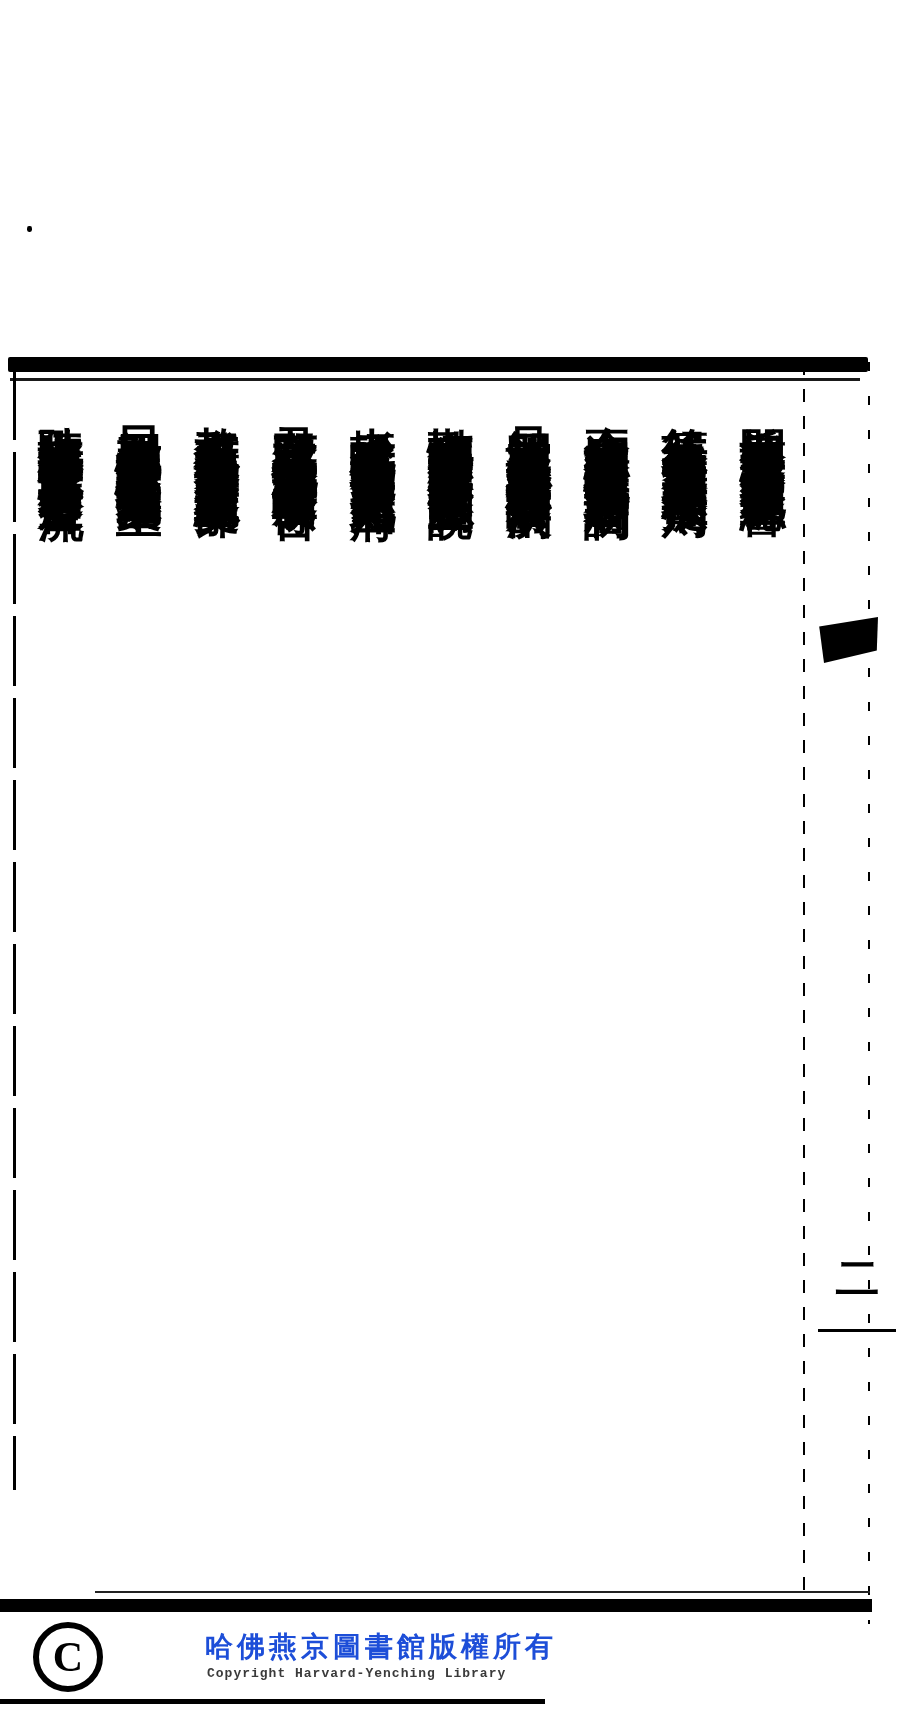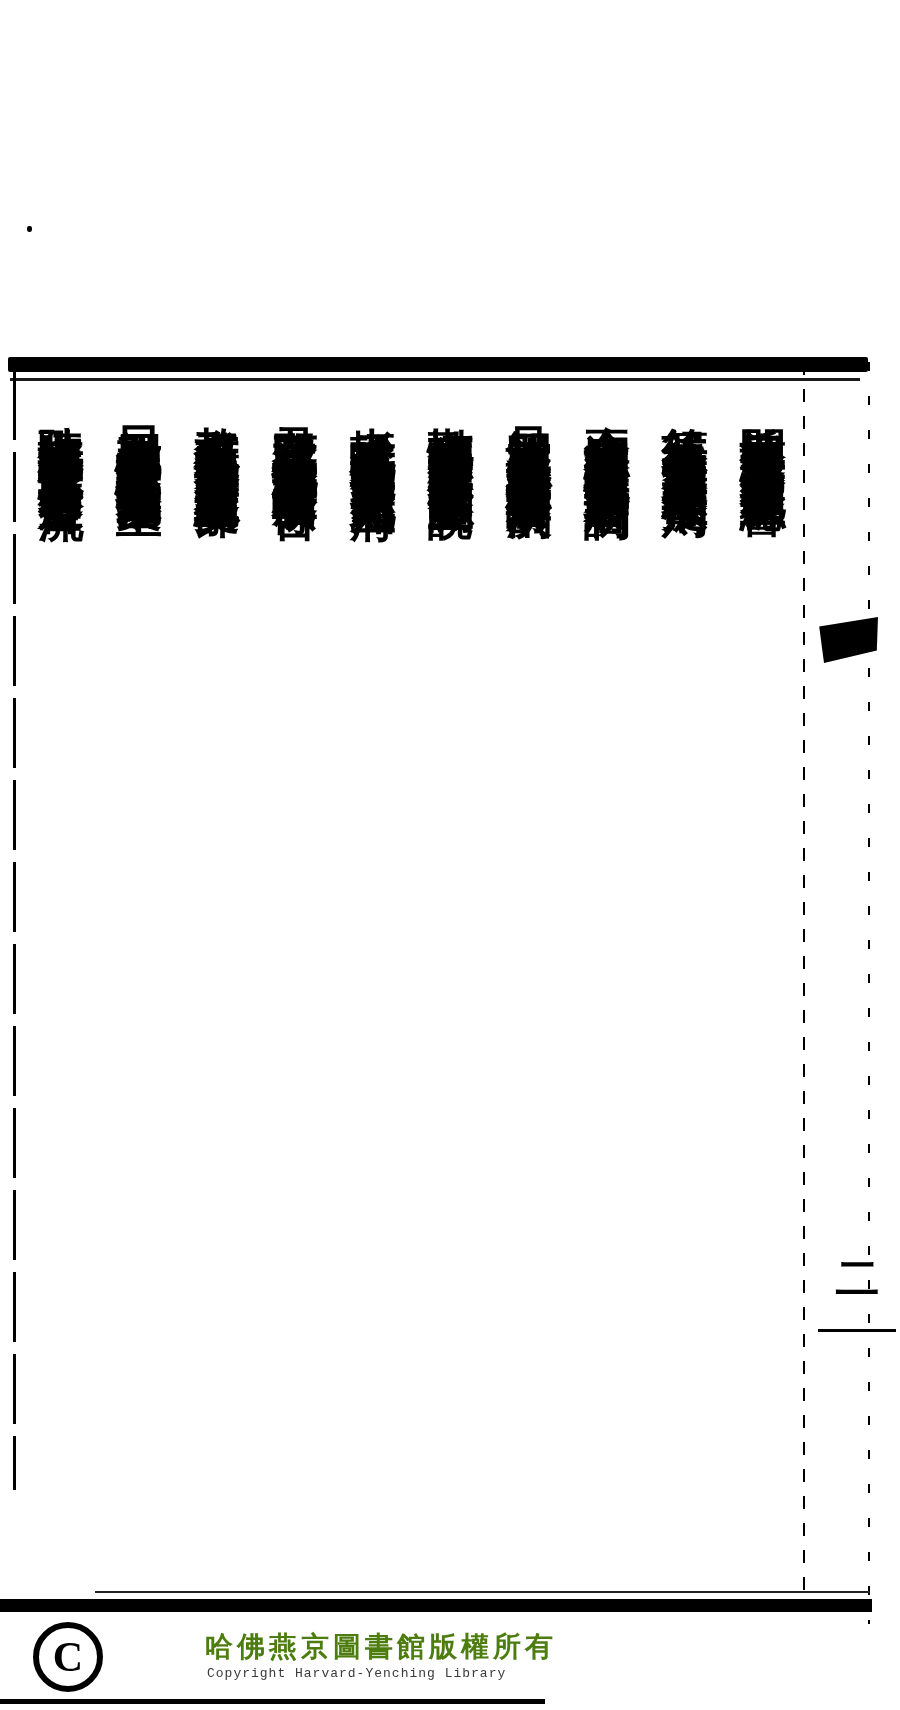--- a/index.html
+++ b/index.html
@@ -52,26 +52,26 @@
   
   .stamp{position:absolute;left:20px;top:1618px;width:600px;height:80px;}
   .stamp-circle{
     position:absolute;left:13px;top:4px;width:58px;height:58px;
     border:6px solid #000;border-radius:50%;
     display:flex;align-items:center;justify-content:center;
     font-family:"Liberation Serif", serif;font-weight:700;font-size:42px;color:#000;
   }
   .stamp-cn{
     position:absolute;left:185px;top:10px;
-    font-size:28px;font-weight:700;letter-spacing:4px;color:#4d7c0f;
+    font-size:28px;font-weight:700;letter-spacing:4px;color:#1d4ed8;
     font-family:Liberation Mono, monospace;white-space:nowrap;
   }
   .stamp-en{
     position:absolute;left:187px;top:48px;
-    font-family:"Liberation Mono", monospace;font-weight:400;
+    font-family:"Liberation Mono", monospace;font-weight:700;
     font-size:13px;letter-spacing:1px;color:#3a3a3a;white-space:nowrap;
   }
 </style>
 </head>
 <body>
 
 <div class="page">
 
   <div class="speck"></div>
   <div class="blemish"></div>

